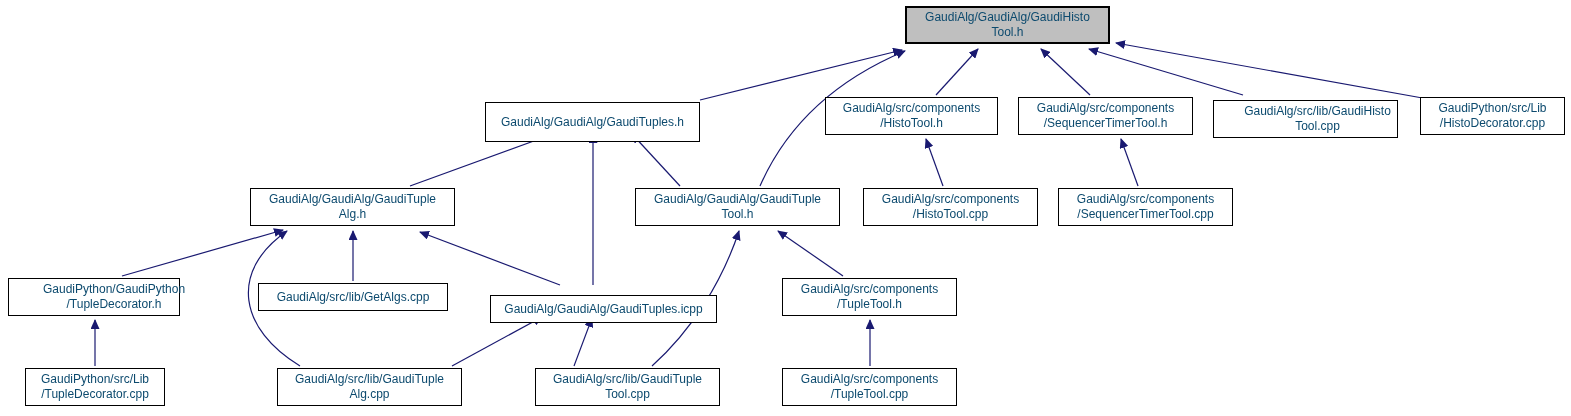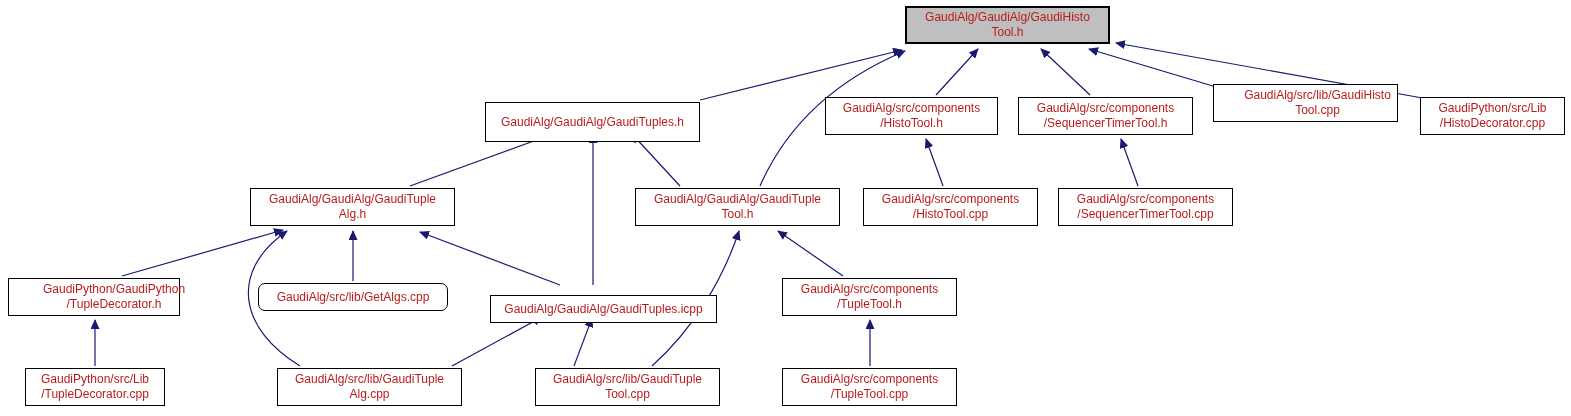--- a/index.html
+++ b/index.html
@@ -21,21 +21,21 @@
     box-sizing: border-box;
     background: #ffffff;
     border: 1px solid #000000;
     display: flex;
     align-items: center;
     justify-content: center;
     text-align: center;
     white-space: pre-line;
     font-size: 12px;
     line-height: 15px;
-    color: #b91c1c;
+    color: #0c4a6e;
     cursor: pointer;
   }
   .node.root {
     background: #bfbfbf;
     border: 2px solid #000000;
   }
   .edge { stroke: #191970; stroke-width: 1.2; fill: none; }
 </style>
 </head>
 <body>
@@ -72,37 +72,37 @@
   </svg>
 
   <div class="node root" style="left:905px;  top:6px;   width:205px; height:38px;">GaudiAlg/GaudiAlg/GaudiHisto
 Tool.h</div>
 
   <div class="node" style="left:485px;  top:102px; width:215px; height:40px;">GaudiAlg/GaudiAlg/GaudiTuples.h</div>
   <div class="node" style="left:825px;  top:97px;  width:173px; height:38px;">GaudiAlg/src/components
 /HistoTool.h</div>
   <div class="node" style="left:1018px; top:97px;  width:175px; height:38px;">GaudiAlg/src/components
 /SequencerTimerTool.h</div>
-  <div class="node" style="left:1213px; top:84px;  width:185px; height:38px;padding-left:24px;">GaudiAlg/src/lib/GaudiHisto
+  <div class="node" style="left:1213px; top:100px;  width:185px; height:38px;padding-left:24px;">GaudiAlg/src/lib/GaudiHisto
 Tool.cpp</div>
   <div class="node" style="left:1420px; top:97px;  width:145px; height:38px;">GaudiPython/src/Lib
 /HistoDecorator.cpp</div>
 
   <div class="node" style="left:250px;  top:188px; width:205px; height:38px;">GaudiAlg/GaudiAlg/GaudiTuple
 Alg.h</div>
   <div class="node" style="left:635px;  top:188px; width:205px; height:38px;">GaudiAlg/GaudiAlg/GaudiTuple
 Tool.h</div>
   <div class="node" style="left:863px;  top:188px; width:175px; height:38px;">GaudiAlg/src/components
 /HistoTool.cpp</div>
   <div class="node" style="left:1058px; top:188px; width:175px; height:38px;">GaudiAlg/src/components
 /SequencerTimerTool.cpp</div>
 
   <div class="node" style="left:8px;    top:278px; width:172px; height:38px;padding-left:40px;">GaudiPython/GaudiPython
 /TupleDecorator.h</div>
-  <div class="node" style="left:258px;  top:283px; width:190px; height:28px;border-radius:7px;">GaudiAlg/src/lib/GetAlgs.cpp</div>
+  <div class="node" style="left:258px;  top:283px; width:190px; height:28px;">GaudiAlg/src/lib/GetAlgs.cpp</div>
   <div class="node" style="left:490px;  top:287px; width:227px; height:28px;margin-top:8px;">GaudiAlg/GaudiAlg/GaudiTuples.icpp</div>
   <div class="node" style="left:782px;  top:278px; width:175px; height:38px;">GaudiAlg/src/components
 /TupleTool.h</div>
 
   <div class="node" style="left:25px;   top:368px; width:140px; height:38px;">GaudiPython/src/Lib
 /TupleDecorator.cpp</div>
   <div class="node" style="left:277px;  top:368px; width:185px; height:38px;">GaudiAlg/src/lib/GaudiTuple
 Alg.cpp</div>
   <div class="node" style="left:535px;  top:368px; width:185px; height:38px;">GaudiAlg/src/lib/GaudiTuple
 Tool.cpp</div>

